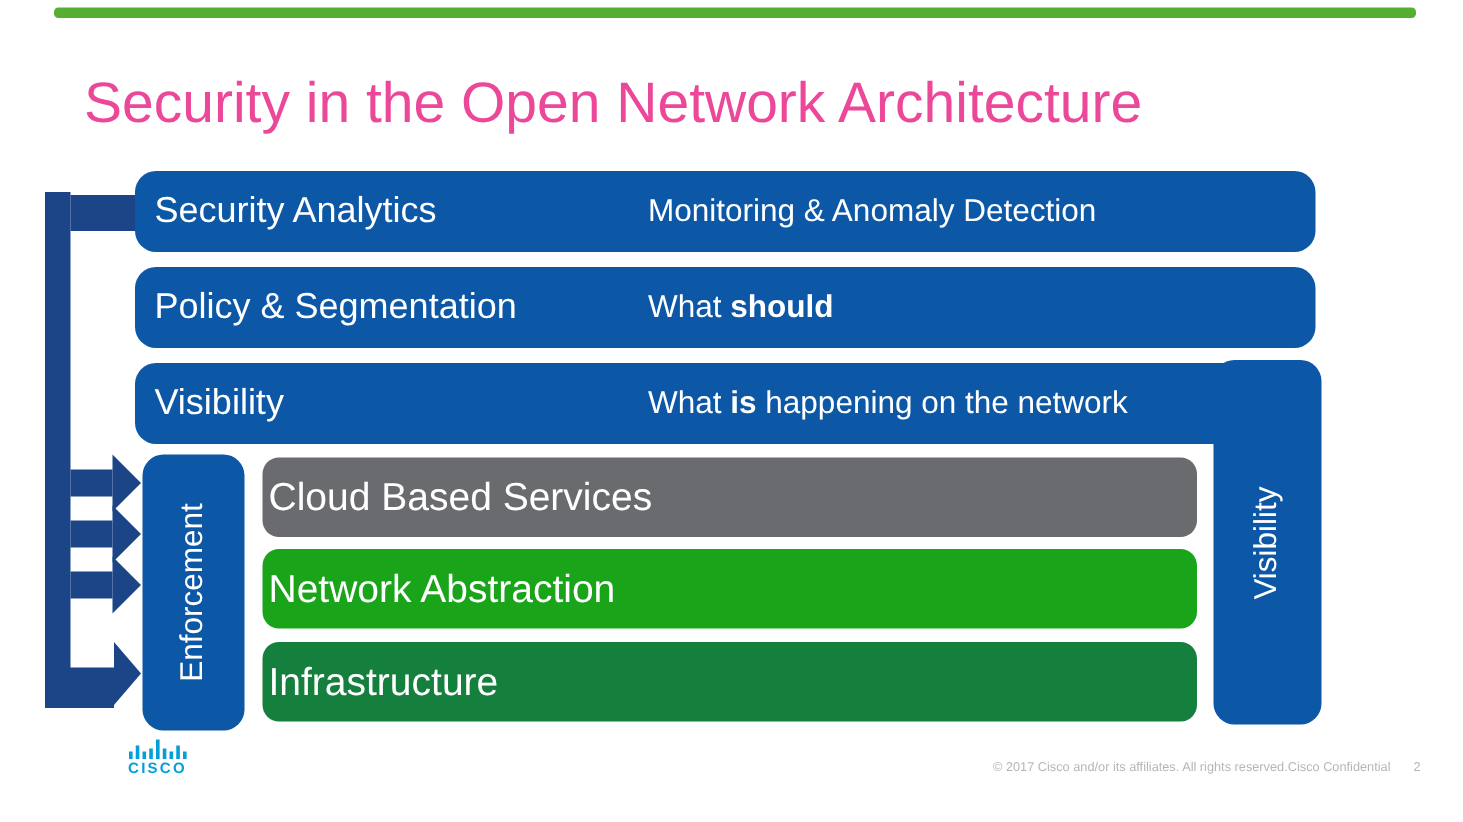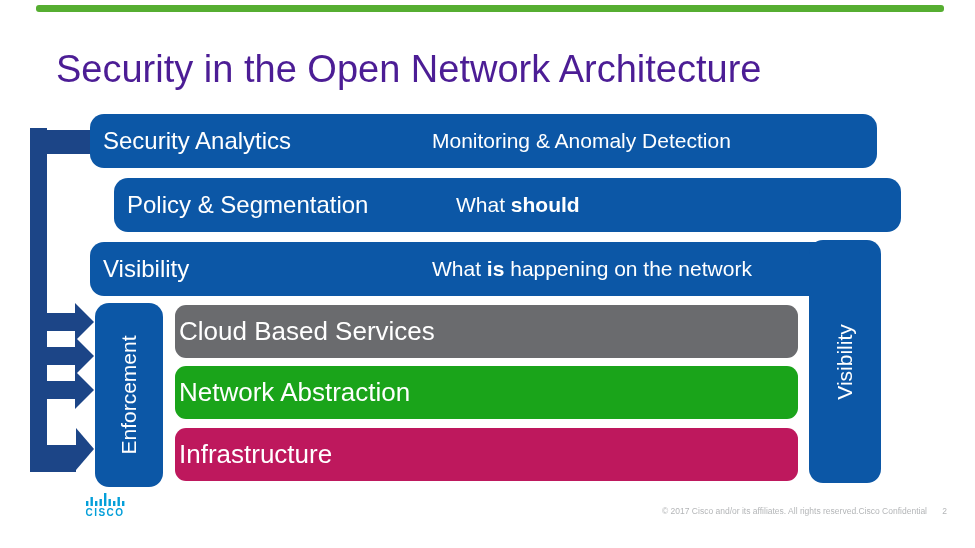--- a/index.html
+++ b/index.html
@@ -6,21 +6,21 @@
   body{width:975px;height:548px;background:#ffffff;font-family:"Liberation Sans", sans-serif;overflow:hidden;}
   .slide{position:relative;width:975px;height:548px;background:#ffffff;}
 
   .top-accent{position:absolute;left:36px;top:5px;width:908px;height:7px;border-radius:3px;}
 
   .title{position:absolute;left:56px;top:48px;width:880px;font-size:38px;line-height:42px;font-weight:400;letter-spacing:0px;}
 
   
   .row{position:absolute;left:90px;width:787px;height:54px;border-radius:14px;color:#ffffff;}
   .row1{top:114px;}
-  .row2{top:178px;margin-left:24px;}
+  .row2{top:178px;}
   .row3{top:242px;}
   .row-label{position:absolute;left:13px;top:0;height:100%;display:flex;align-items:center;font-size:24px;}
   .row-desc{position:absolute;left:342px;top:0;height:100%;display:flex;align-items:center;font-size:21px;white-space:pre;}
   .row-desc .b{font-weight:bold;}
 
   
   .vbar{position:absolute;border-radius:14px;color:#ffffff;display:flex;align-items:center;justify-content:center;}
   .vbar span{transform:rotate(-90deg);white-space:nowrap;font-size:21px;}
   .vbar-left{left:95px;top:303px;width:68px;height:184px;}
   .vbar-right{left:809px;top:240px;width:72px;height:243px;}
@@ -41,21 +41,21 @@
   .footer{position:absolute;right:48px;top:506px;display:flex;font-size:8.5px;align-items:baseline;}
   .page-num{position:absolute;right:28px;top:506px;font-size:8.5px;}
 </style>
 </head>
 <body>
 
 <div class="slide">
 
   <div class="top-accent" style="background-color: rgb(86, 174, 49);"></div>
 
-  <div class="title" style="color: #4c1d95;">Security in the Open Network Architecture</div>
+  <div class="title" style="color: #ec4899;">Security in the Open Network Architecture</div>
 
   <svg class="arrows" viewBox="0 0 75 360">
     <g fill="#1c4587">
       <rect x="5" y="10" width="17" height="344"></rect>
       <rect x="22" y="12" width="47" height="24"></rect>
       <rect x="22" y="195" width="28" height="18"></rect>
       <polygon points="50,185 69,204 50,223"></polygon>
       <rect x="22" y="229" width="28" height="18"></rect>
       <polygon points="50,219 69,238 50,257"></polygon>
       <rect x="22" y="263" width="28" height="18"></rect>
@@ -75,21 +75,21 @@
     <span class="row-desc"><span>What </span><span class="b">should</span></span>
   </div>
 
   <div class="row row3" style="background-color: rgb(12, 87, 166);">
     <span class="row-label">Visibility</span>
     <span class="row-desc"><span>What </span><span class="b">is</span><span> happening on the network</span></span>
   </div>
 
   <div class="layer layer1" style="background-color: rgb(106, 107, 110);">Cloud Based Services</div>
   <div class="layer layer2" style="background-color: rgb(26, 164, 26);">Network Abstraction</div>
-  <div class="layer layer3" style="background-color: #be185d;">Infrastructure</div>
+  <div class="layer layer3" style="background-color: #15803d;">Infrastructure</div>
 
   <div class="vbar vbar-left" style="background-color: rgb(12, 87, 166);">
     <span>Enforcement</span>
   </div>
   <div class="vbar vbar-right" style="background-color: rgb(12, 87, 166);">
     <span>Visibility</span>
   </div>
 
   <div class="logo">
     <svg width="42" height="14" viewBox="0 0 42 14">

